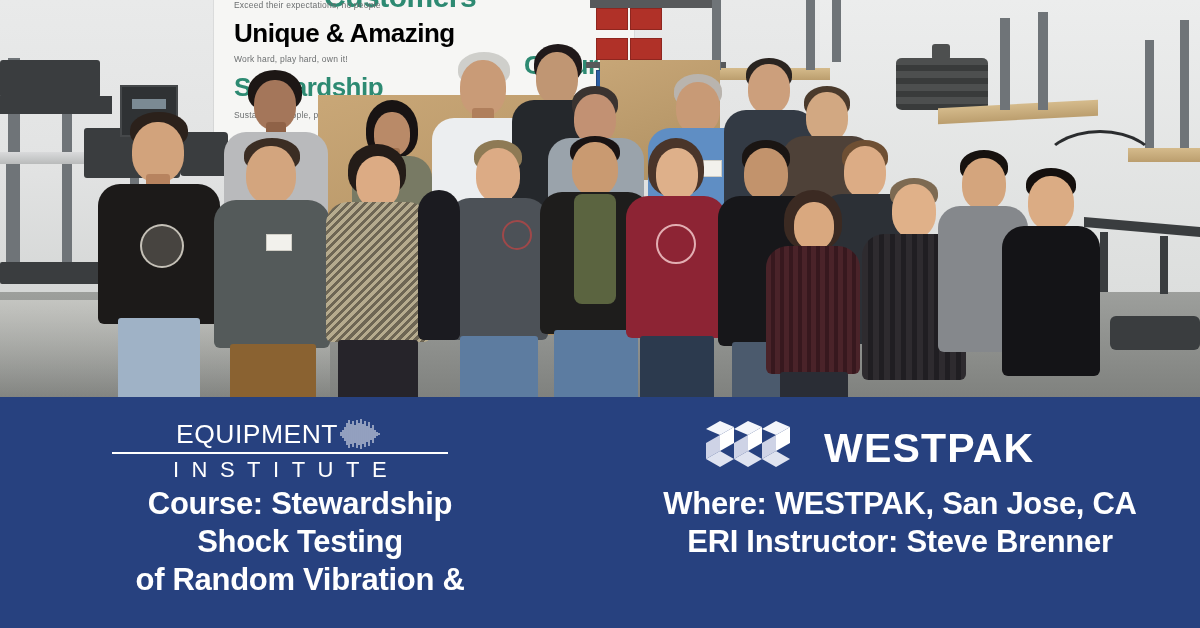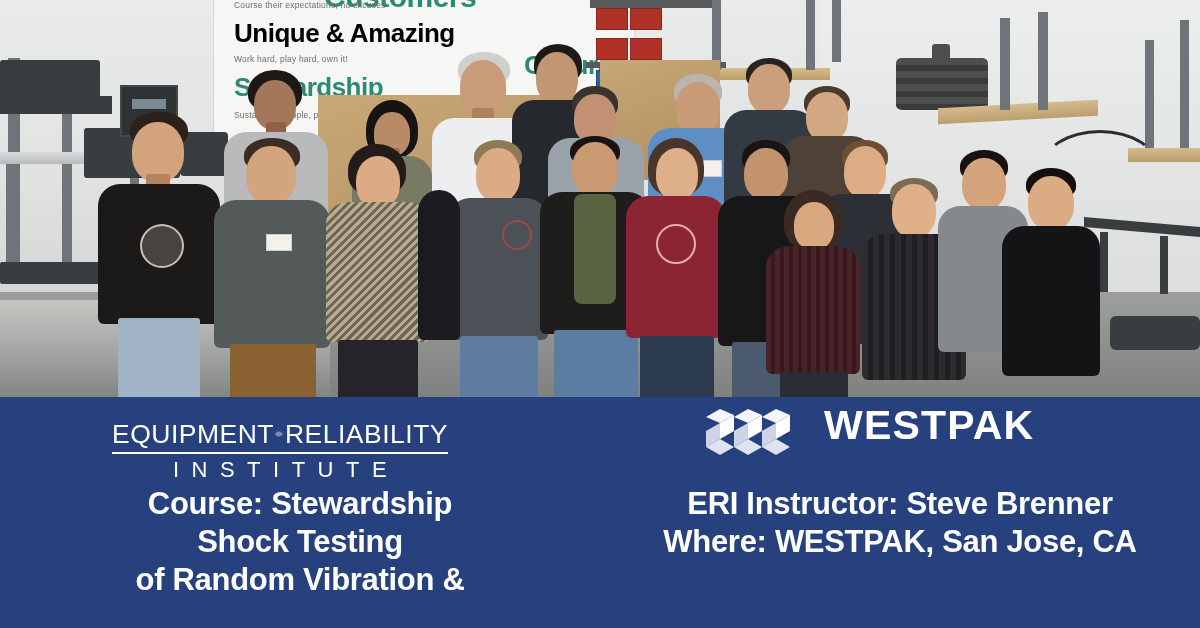--- a/index.html
+++ b/index.html
@@ -166,22 +166,22 @@
   .left-text{
     position:absolute;left:0;top:88px;width:600px;text-align:center;
     color:#ffffff;font-weight:700;font-size:31px;line-height:1.23;
     letter-spacing:-.3px;
     font-family:"Liberation Sans",sans-serif;
   }
   .left-text div{white-space:nowrap;}
 
   
   .wp-logo{
-    position:absolute;left:100px;top:8px;width:400px;height:66px;
-    display:flex;
+    position:absolute;left:100px;top:18px;width:400px;height:66px;
+    display:flex;align-items:center;
   }
   .wp-mark{width:108px;height:62px;display:block;}
   .wp-word{
     margin-left:16px;font-size:41px;font-weight:700;color:#ffffff;
     letter-spacing:1.2px;font-family:"Liberation Sans",sans-serif;
     line-height:1;
   }
 
   .right-text{
     position:absolute;left:0;top:88px;width:600px;text-align:center;
@@ -198,21 +198,21 @@
 
   <div class="photo">
 
     <div class="wall"></div>
     <div class="wall-right"></div>
     <div class="floor"></div>
     <div class="floor-shine"></div>
 
     <div class="poster">
       <div class="p-top">Customers</div>
-      <div class="p-small" style="left:20px;top:6px;">Course their expectations, no excuses</div>
+      <div class="p-small" style="left:20px;top:6px;">Exceed their expectations, no people</div>
       <div class="p-big" style="left:20px;top:24px;">Unique &amp; Amazing</div>
       <div class="p-big p-green" style="left:310px;top:24px;margin-top:32px;">Culture</div>
       <div class="p-small" style="left:20px;top:60px;">Work hard, play hard, own it!</div>
       <div class="p-big p-green" style="left:20px;top:78px;">Stewardship</div>
       <div class="p-small" style="left:20px;top:116px;">Sustain our people, p</div>
     </div>
 
     <div class="rig" style="left:8px;top:58px;width:12px;height:210px;"></div>
     <div class="rig" style="left:62px;top:62px;width:10px;height:200px;"></div>
     <div class="rig-dark" style="left:0px;top:60px;width:100px;height:38px;border-radius:3px;"></div>
@@ -434,21 +434,20 @@
                 <line x1="28" y1="7" x2="28" y2="23"></line>
                 <line x1="30" y1="3" x2="30" y2="27"></line>
                 <line x1="32" y1="9" x2="32" y2="21"></line>
                 <line x1="34" y1="6" x2="34" y2="24"></line>
                 <line x1="36" y1="11" x2="36" y2="19"></line>
                 <line x1="38" y1="13" x2="38" y2="17"></line>
                 <line x1="40" y1="14" x2="40" y2="16"></line>
                 <line x1="42" y1="15" x2="42" y2="15"></line>
               </g>
             </svg>
-            <span class="eri-word">RELIABILITY</span>
           </div>
           <div class="eri-rule"></div>
           <div class="eri-row2">INSTITUTE</div>
         </div>
 
         <div class="left-text">
           <div>Course: Stewardship</div>
           <div>Shock Testing</div>
           <div>of Random Vibration &amp;</div>
         </div>
@@ -474,21 +473,21 @@
 
               <polygon points="20,4 34,10 20,18 6,12" fill="#f4f6fb"></polygon>
               <polygon points="48,4 62,10 48,18 34,12" fill="#f4f6fb"></polygon>
               <polygon points="76,4 90,10 76,18 62,12" fill="#f4f6fb"></polygon>
             </g>
           </svg>
           <span class="wp-word">WESTPAK</span>
         </div>
 
         <div class="right-text">
+          <div>Where: WESTPAK, San Jose, CA</div>
           <div>ERI Instructor: Steve Brenner</div>
-          <div>Where: WESTPAK, San Jose, CA</div>
         </div>
       </div>
 
     </div>
   </div>
 
 </div>
 
 </body></html>

